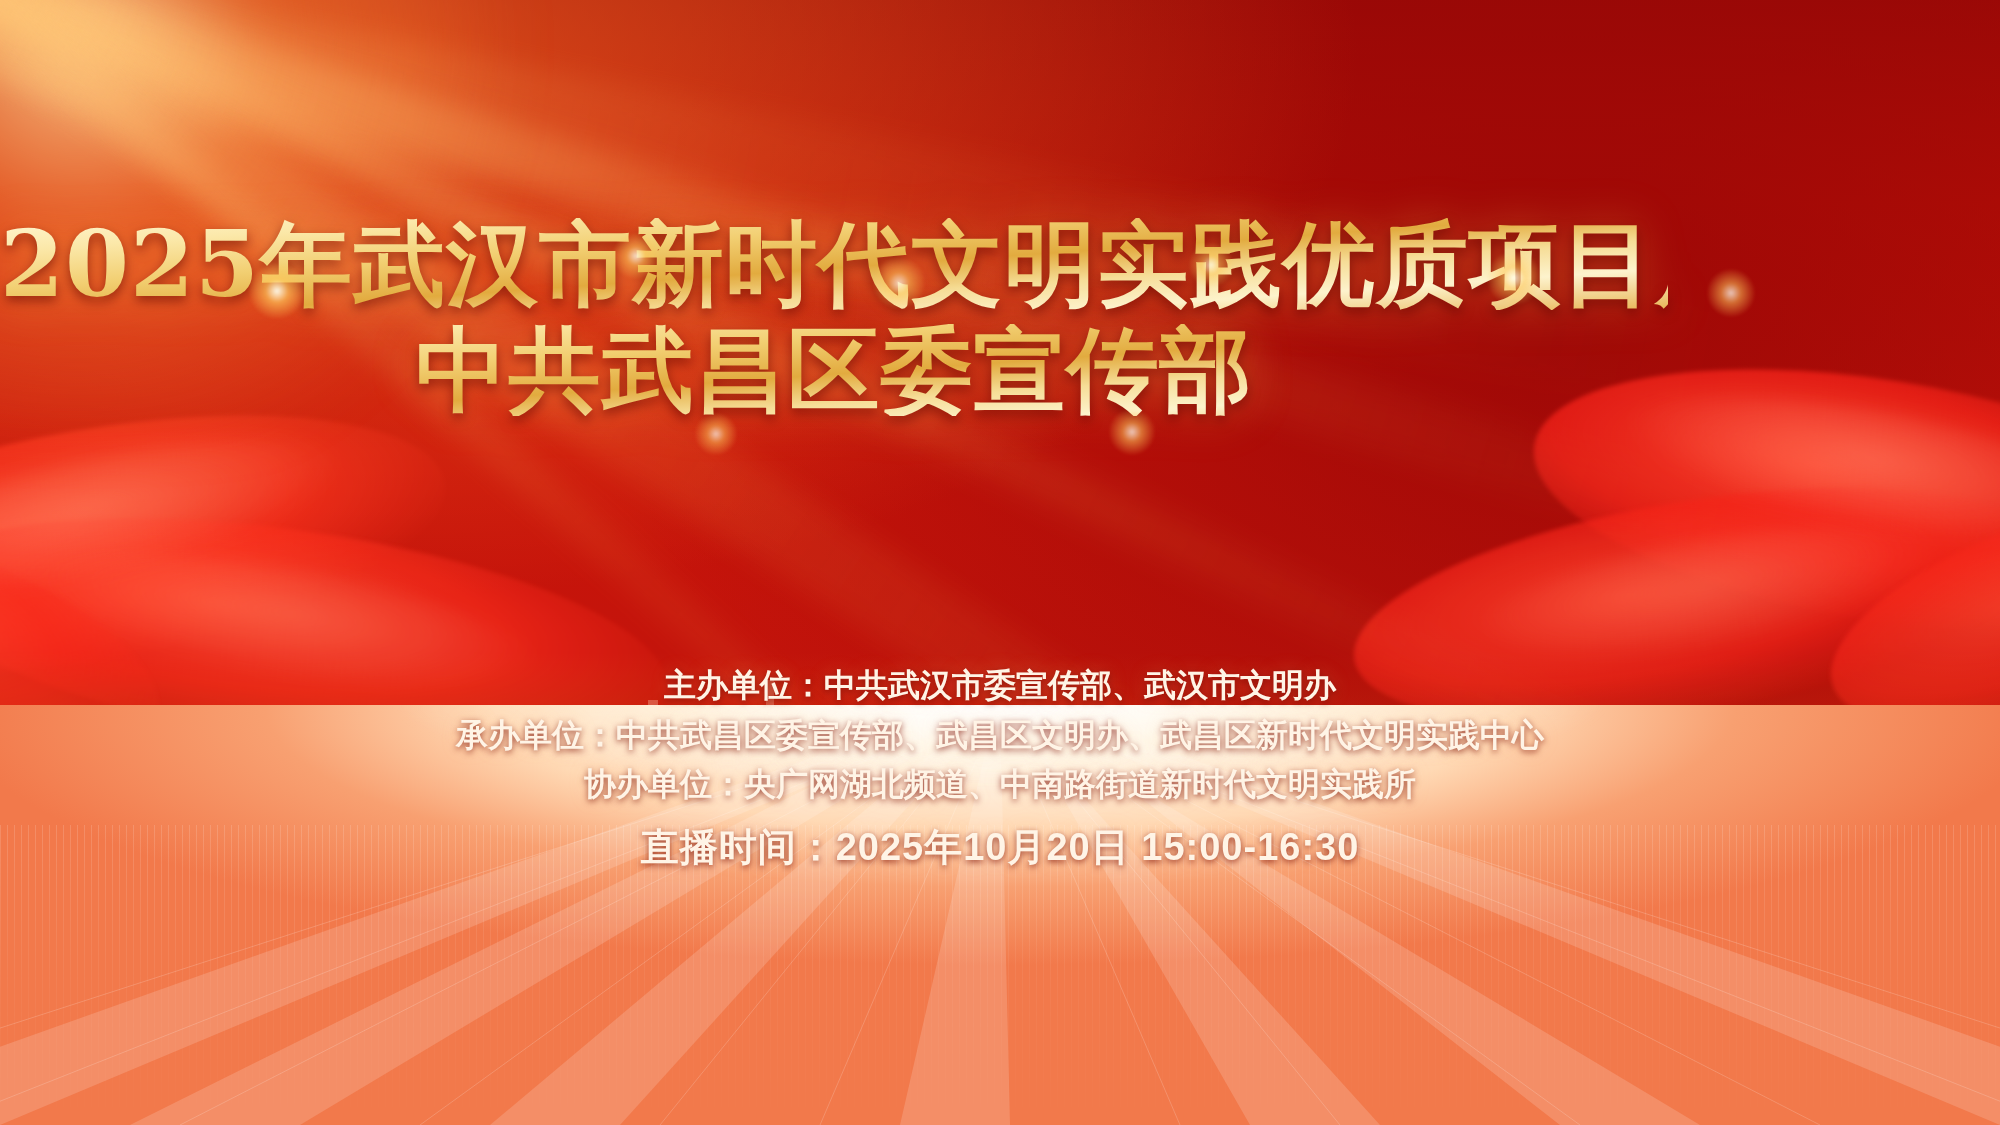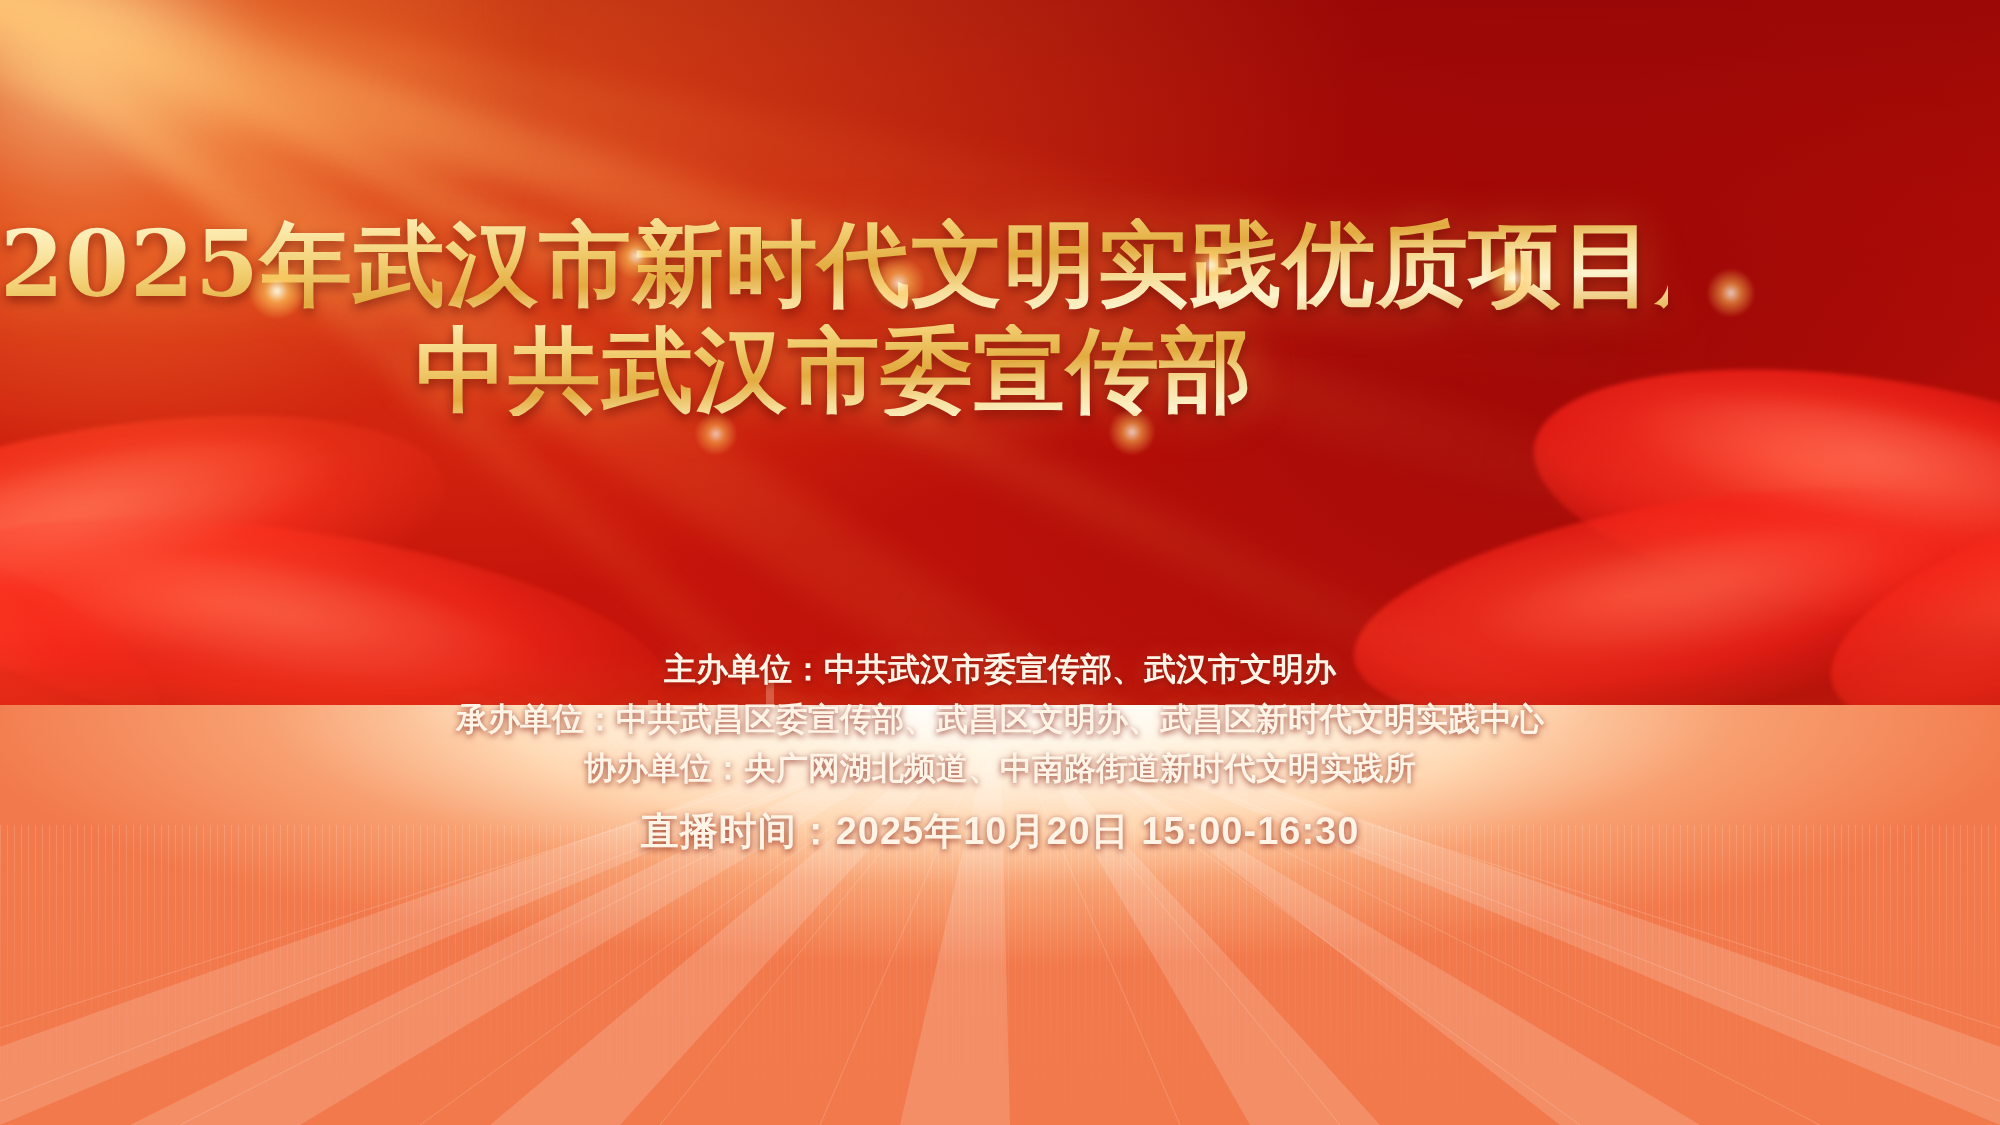--- a/index.html
+++ b/index.html
@@ -76,21 +76,21 @@
   .sparkle{position:absolute;border-radius:50%;pointer-events:none;
     background:radial-gradient(circle, rgba(255,255,240,0.95) 0%, rgba(255,200,90,0.65) 28%, rgba(255,140,40,0.0) 70%);
     filter:blur(1px);z-index:7;}
 
   
   .credits{position:absolute;left:0;top:645px;width:2000px;text-align:center;z-index:6;}
   .credits .ln{
     color:#fff4e6;font-weight:700;line-height:1.55;
     text-shadow:0 2px 6px rgba(120,10,0,0.72), 0 0 18px rgba(255,180,120,0.28);
     white-space:nowrap;}
-  .credits .c1{font-size:32px;}
+  .credits .c1{font-size:32px;margin-top:16px;}
   .credits .c2{font-size:32px;}
   .credits .c3{font-size:32px;}
   .credits .c4{font-size:38px;margin-top:8px;letter-spacing:1px;}
 </style>
 </head>
 <body>
 
 <div id="stage">
 
   <div class="corner-glow"></div>
@@ -214,21 +214,21 @@
         <line x1="1000" y1="0" x2="2060" y2="420"></line>
         <line x1="1000" y1="0" x2="2300" y2="420"></line>
       </g>
     </svg>
     <div class="mesh"></div>
     <div class="floor-haze"></div>
   </div>
 
   <div class="titlewrap">
     <div class="tline l1">2025年武汉市新时代文明实践优质项目展演</div>
-    <div class="tline l2">中共武汉市委宣传部</div>
+    <div class="tline l2">中共武昌区委宣传部</div>
   </div>
 
   <div class="sparkle" style="left:248px;top:262px;width:58px;height:58px;"></div>
   <div class="sparkle" style="left:612px;top:232px;width:48px;height:48px;opacity:.85;"></div>
   <div class="sparkle" style="left:872px;top:256px;width:54px;height:54px;opacity:.8;"></div>
   <div class="sparkle" style="left:1188px;top:242px;width:46px;height:46px;opacity:.75;"></div>
   <div class="sparkle" style="left:1486px;top:250px;width:56px;height:56px;opacity:.85;"></div>
   <div class="sparkle" style="left:1706px;top:268px;width:50px;height:50px;opacity:.8;"></div>
   <div class="sparkle" style="left:694px;top:412px;width:44px;height:44px;opacity:.75;"></div>
   <div class="sparkle" style="left:1108px;top:408px;width:48px;height:48px;opacity:.8;"></div>

